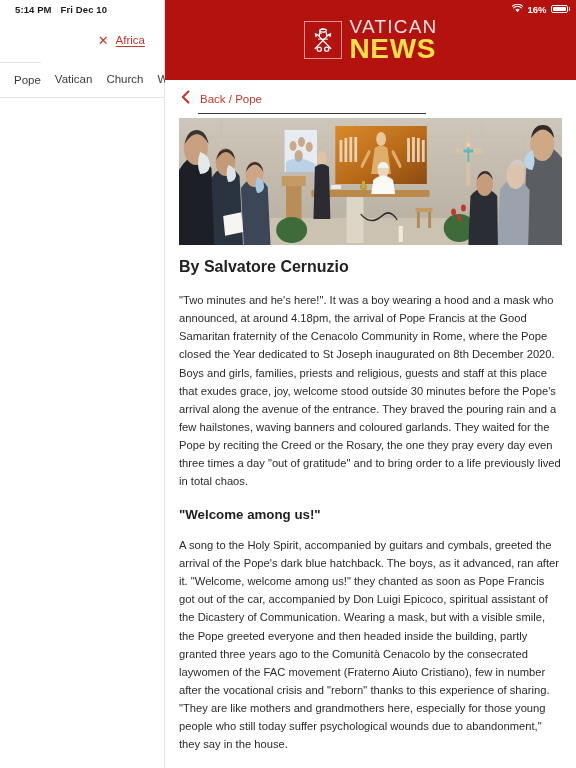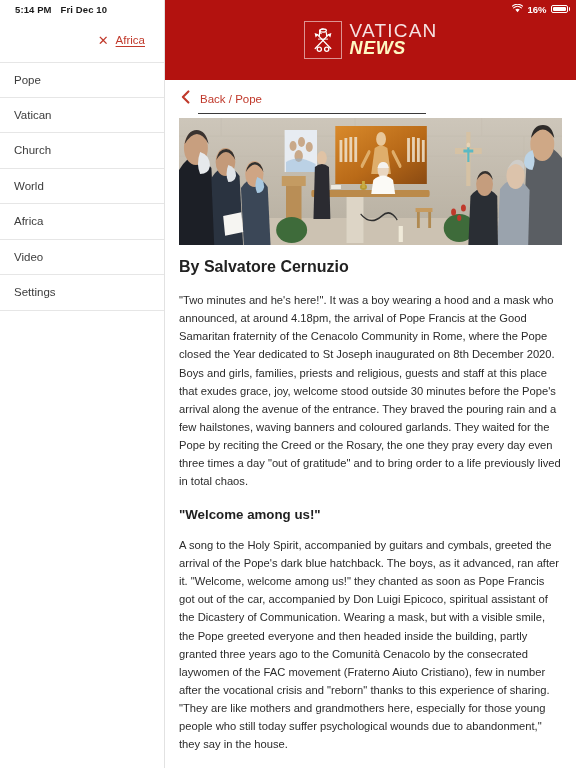--- a/index.html
+++ b/index.html
@@ -52,21 +52,21 @@
     justify-content: flex-end; padding-right: 19px; gap: 7px;
     padding-top: 18px;
   }
   .close-x {
     font-size: 13px; color: #C0392B; line-height: 1; font-weight: 400;
   }
   .close-label {
     font-size: 11.5px; color: #C0392B; text-decoration: underline;
     text-underline-offset: 2px;
   }
-  .menu { display: flex; flex-direction: column; }
+  .menu { display: flex; flex-direction: row; }
   .menu-item {
     height: 35.5px; display: flex; align-items: center;
     padding-left: 14px; font-size: 11.5px; color: #3c3c3c;
     border-bottom: 1px solid #e6e6e6;
   }
   .menu-item:first-child { border-top: 1px solid #e6e6e6; }
   .credits-wrap {
     margin-top: auto; padding-left: 14px; padding-bottom: 26px;
   }
   .credits {
@@ -85,23 +85,22 @@
   .logo-mark {
     width: 38px; height: 38px; border: 1px solid rgba(255,255,255,0.55);
     display: flex; align-items: center; justify-content: center;
   }
   .logo-text { display: flex; flex-direction: column; line-height: 0.95; }
   .logo-vatican {
     font-size: 19px; color: rgba(255,255,255,0.88); letter-spacing: 1.2px;
     font-weight: 400;
   }
   .logo-news {
-    font-size: 18px; color: #fef9c3; letter-spacing: 0.6px;
+    font-size: 28px; color: #fde047; letter-spacing: 0.6px;
     font-weight: 700;
-    font-style: italic;
   }
 
   .content {
     flex: 1; overflow: hidden; padding: 0 14px;
     background: #fff;
   }
   .breadcrumb {
     display: flex; align-items: center; gap: 10px;
     height: 38px; padding-left: 2px;
   }

